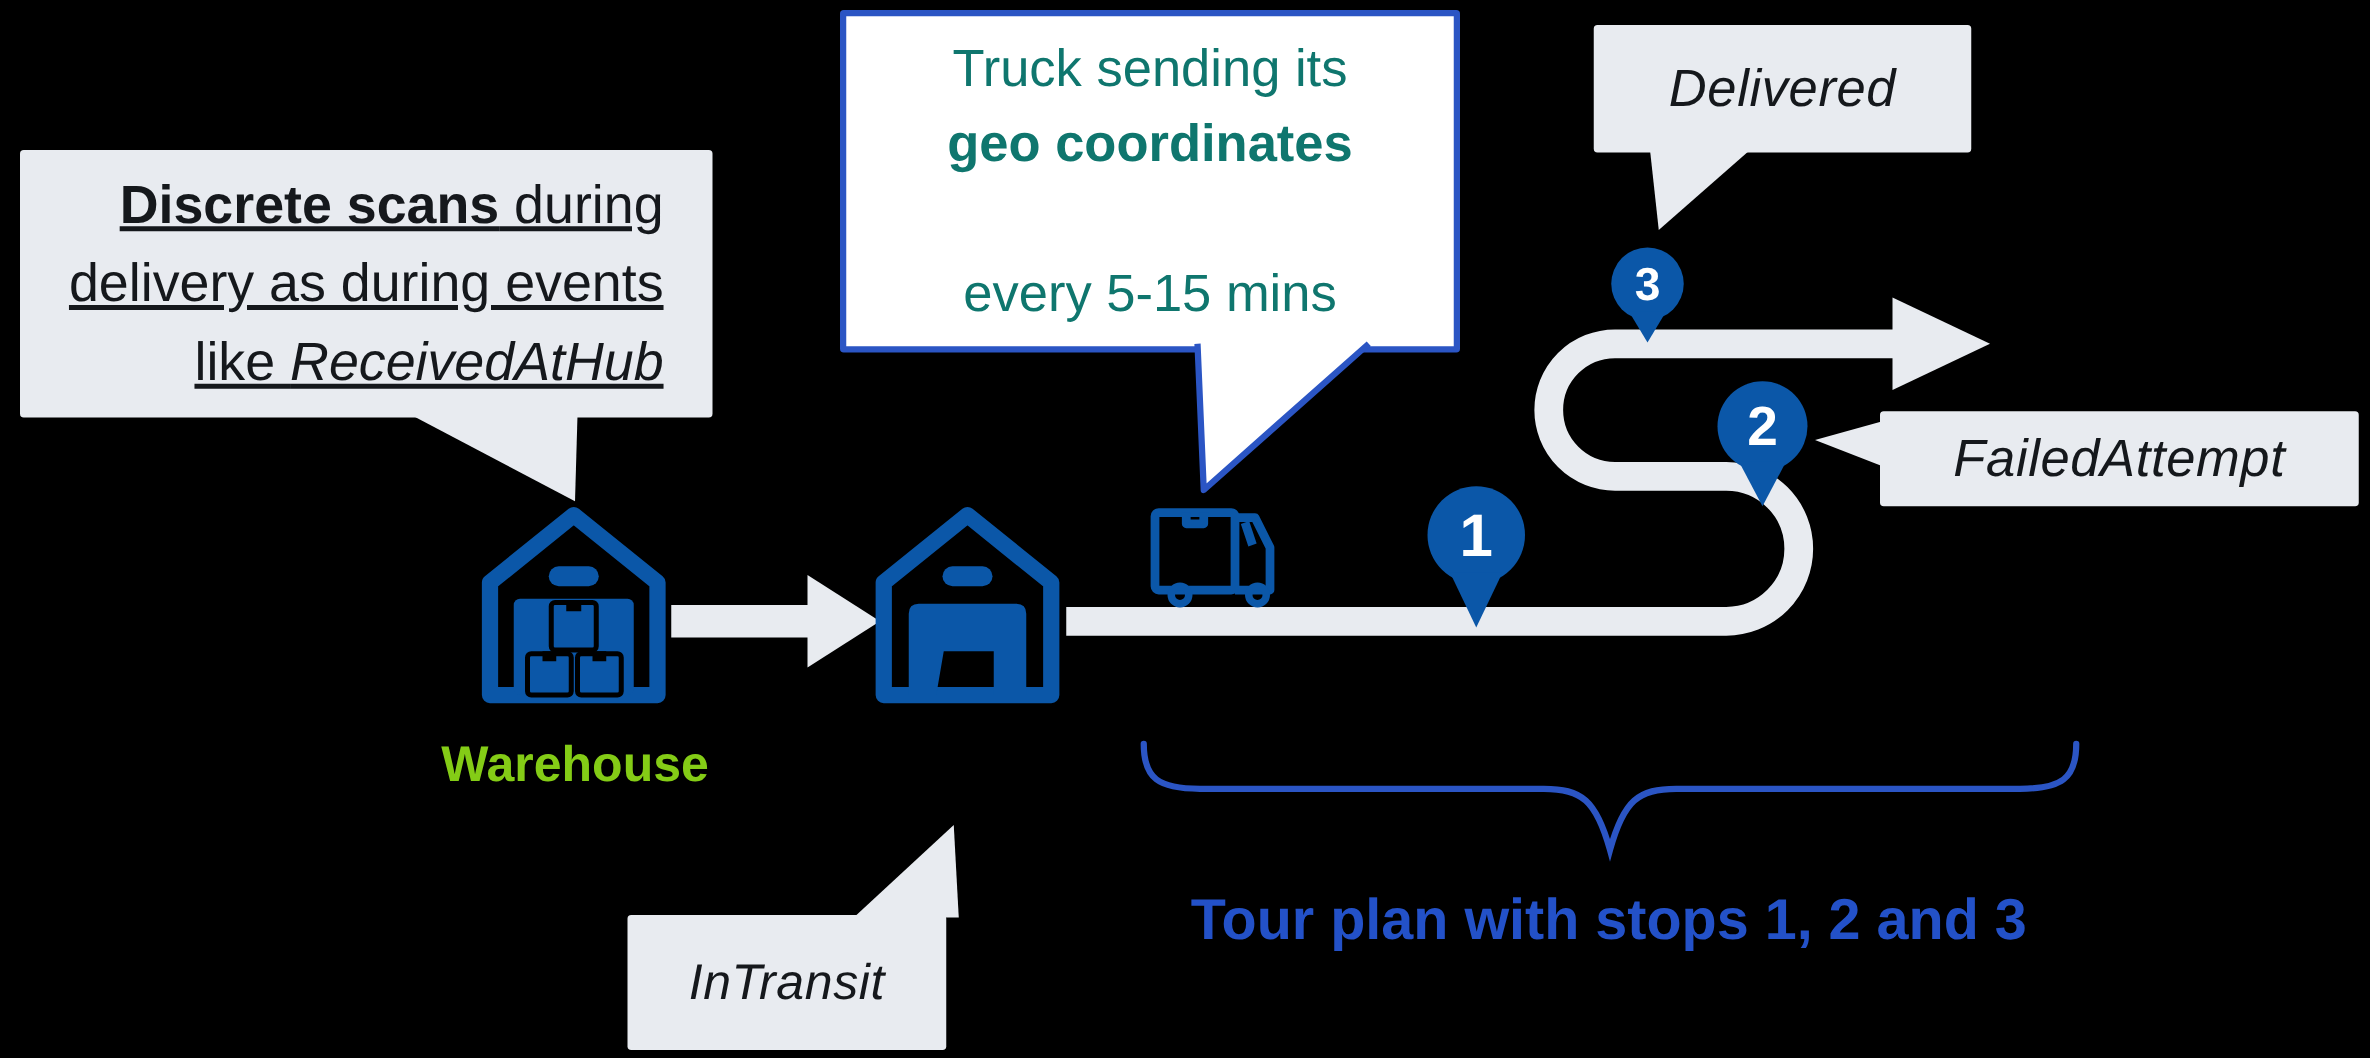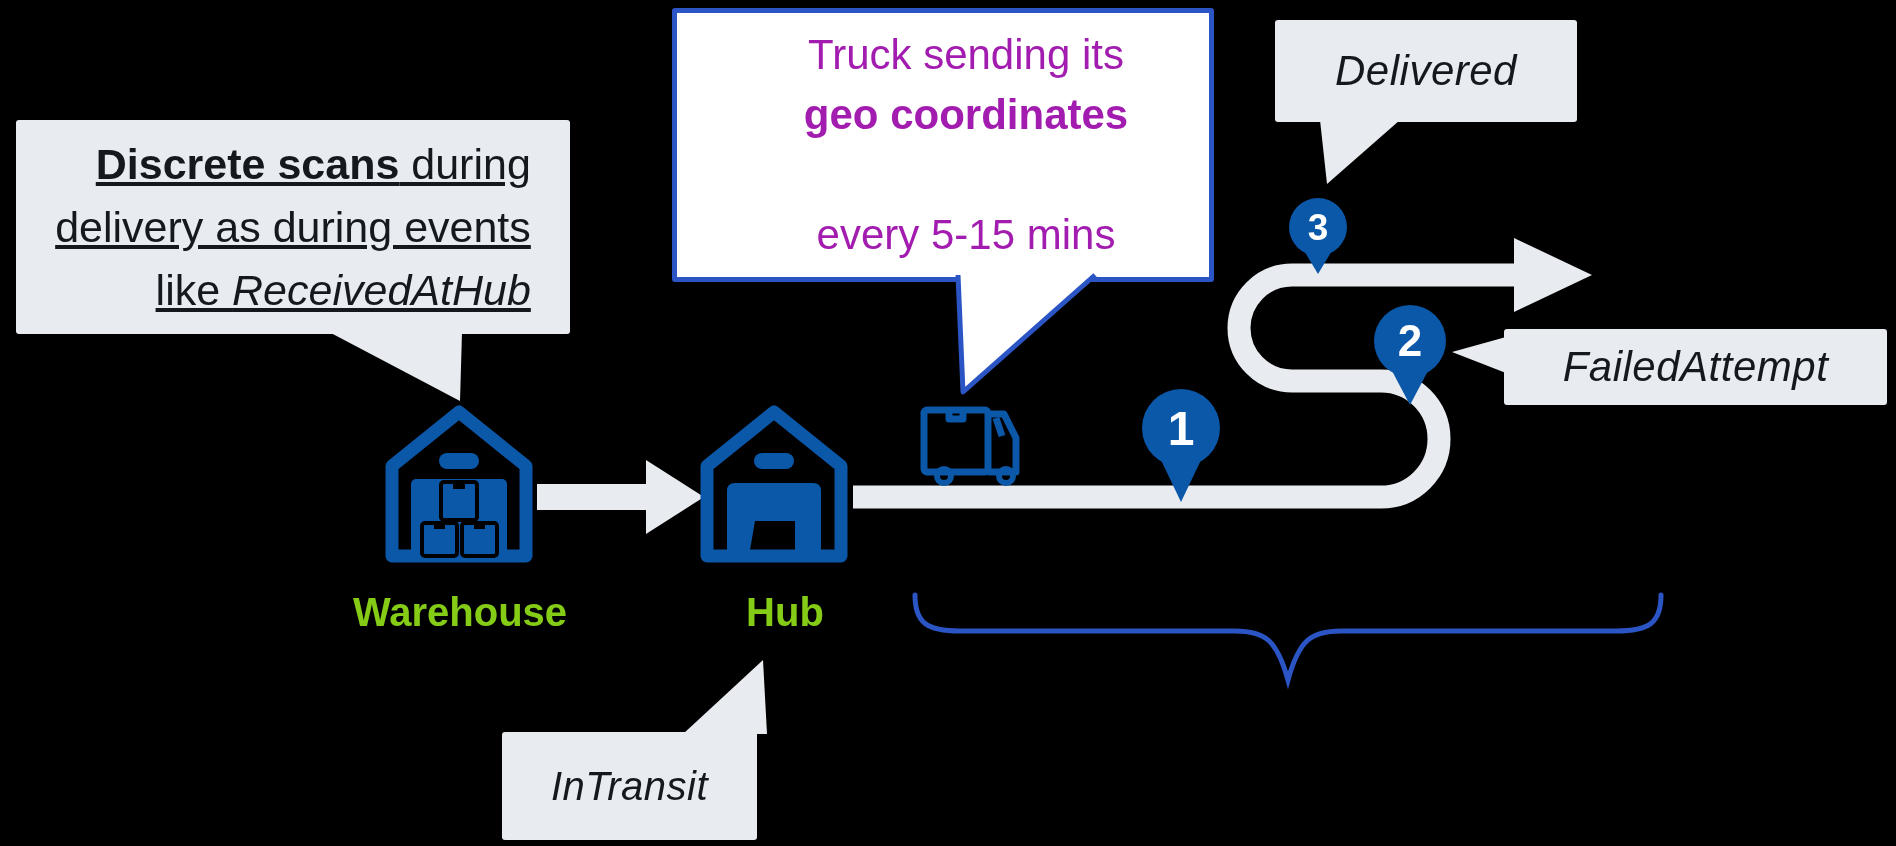--- a/index.html
+++ b/index.html
@@ -6,22 +6,22 @@
   #canvas{
     position:relative;width:1896px;height:846px;background:#000;overflow:hidden;
     font-family:"Liberation Sans",sans-serif;
   }
   .abs{position:absolute;}
   .bubble-gray{
     background:#e8ebf0;border-radius:3px;color:#15181c;
     display:flex;align-items:center;justify-content:center;text-align:right;
   }
   .bubble-white{
-    background:#ffffff;border:5px solid #2b55c4;border-radius:3px;color:#a21caf;
-    display:flex;align-items:center;justify-content:center;text-align:center;padding-left:46px;
+    background:#ffffff;border:5px solid #2b55c4;border-radius:3px;color:#0f766e;
+    display:flex;align-items:center;justify-content:center;text-align:center;
   }
   .callout-italic{font-style:italic;font-size:42px;letter-spacing:0.5px;}
   .bigtext{font-size:43px;line-height:63px;}
   .node-label{
     color:#84cc16;font-weight:bold;font-size:40px;text-align:center;
   }
   .caption-label{
     color:#2351c8;font-weight:bold;font-size:46px;text-align:center;white-space:nowrap;
   }
   .pin-num{fill:#ffffff;font-weight:bold;text-anchor:middle;font-family:"Liberation Sans",sans-serif;}
@@ -132,20 +132,20 @@
   </svg>
 
   <div class="abs bubble-gray callout-italic" style="left:502px;top:732px;width:255px;height:108px;font-size:40px;">
     <span>InTransit</span>
   </div>
   <svg class="abs" style="left:678;top:658;" width="94" height="78" viewBox="0 0 94 78">
     <polygon points="5,76 89,76 85,2" fill="#e8ebf0"></polygon>
   </svg>
 
   <div class="abs node-label" style="left:340px;top:590px;width:240px;">Warehouse</div>
-  <div class="abs node-label" style="left:705px;top:590px;width:160px;">Hub</div>
 
   <svg class="abs" style="left:905;top:585;" width="770" height="110" viewBox="0 0 770 110">
     <path d="M10,10 C10,38 22,46 55,46 L330,46 C360,46 372,55 383,95 C394,55 406,46 436,46 L711,46 C744,46 756,38 756,10" fill="none" stroke="#2b55c4" stroke-width="5" stroke-linecap="round"></path>
   </svg>
 
+  <div class="abs caption-label" style="left:897px;top:708px;width:780px;">Tour plan with stops 1, 2 and 3</div>
 
 </div>
 
 </body></html>

